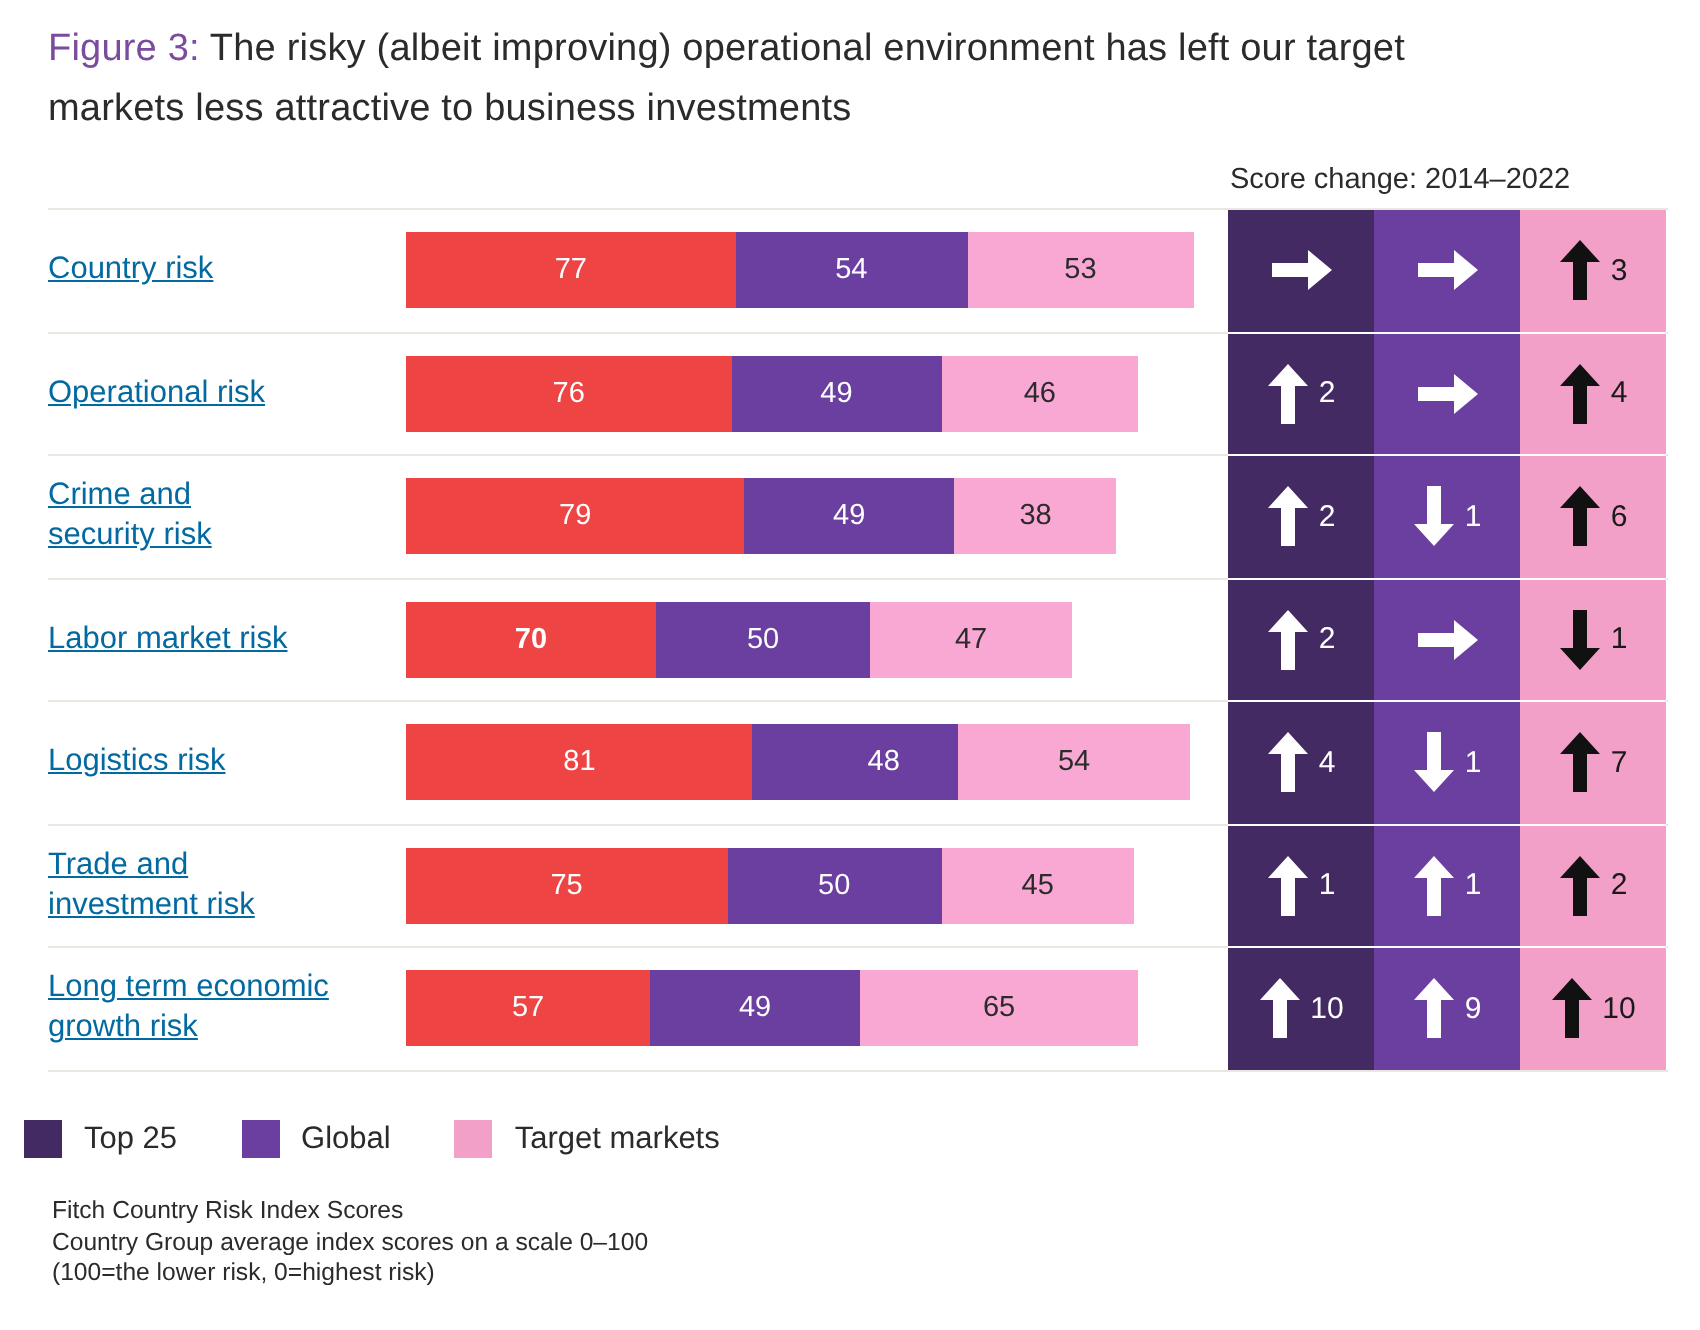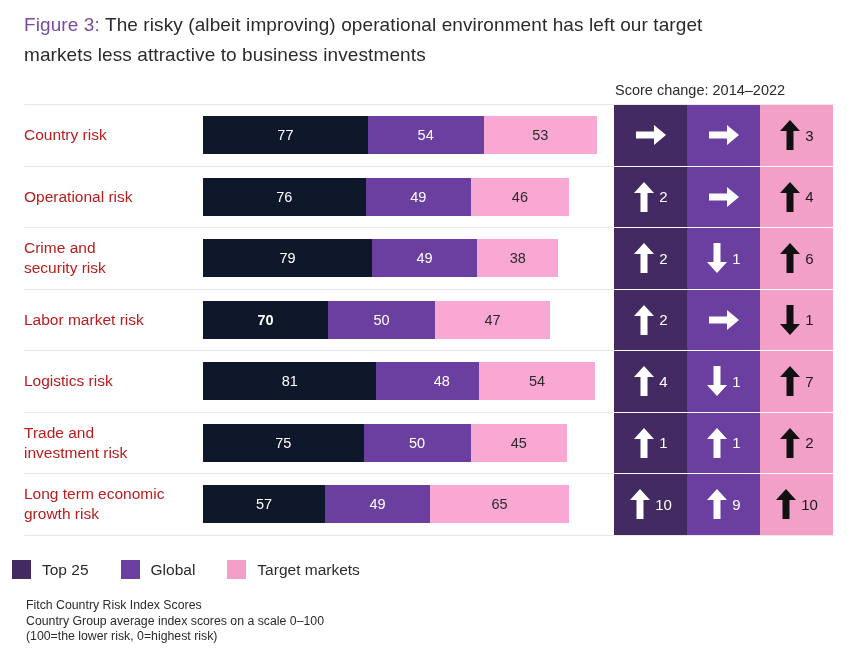--- a/index.html
+++ b/index.html
@@ -59,41 +59,42 @@
   }
 
   .row-label {
     position: absolute;
     left: 0px;
     top: 50%;
     transform: translateY(-50%);
     width: 172px;
     font-size: 15.5px;
     line-height: 20px;
-    color: #b91c1c;
+    color: #0369a1;
+    text-decoration: underline;
   }
 
   
   .bar-wrap {
     position: absolute;
     left: 179px;
     top: 50%;
     transform: translateY(-50%);
     height: 38px;
     display: flex;
     align-items: stretch;
   }
   .seg {
     display: flex;
     align-items: center;
     justify-content: center;
     font-size: 14.5px;
     box-sizing: border-box;
   }
-  .seg.s0 { background: #0f172a; color: #ffffff; }
+  .seg.s0 { background: #ef4444; color: #ffffff; }
   .seg.s1 { background: #6b3fa0; color: #ffffff; }
   .seg.s2 { background: #f9a8d4; color: #2b2b2b; }
 
   
   .score-cells {
     position: absolute;
     right: 1px;
     top: 0;
     height: 100%;
     width: 219px;
@@ -291,21 +292,21 @@
     </div>
     <div class="chart-row">
       <div class="row-label"><span>Labor market risk</span></div>
       <div class="bar-wrap">
         <div class="seg s0" style="width: 125px; font-weight: bold;">
           <span>70</span>
         </div>
         <div class="seg s1" style="width: 107.065px;">
           <span>50</span>
         </div>
-        <div class="seg s2" style="width: 115px;">
+        <div class="seg s2" style="width: 101px;">
           <span>47</span>
         </div>
       </div>
       <div class="score-cells">
         <div class="score-cell c0">
           <span>
             <svg class="arrow-svg" width="22" height="34" viewBox="0 0 22 34" aria-hidden="true">
               <path fill="#ffffff" d="M7.5 32 H14.5 V13 H21 L11 2 L1 13 H7.5 Z"></path>
             </svg>
           </span>

